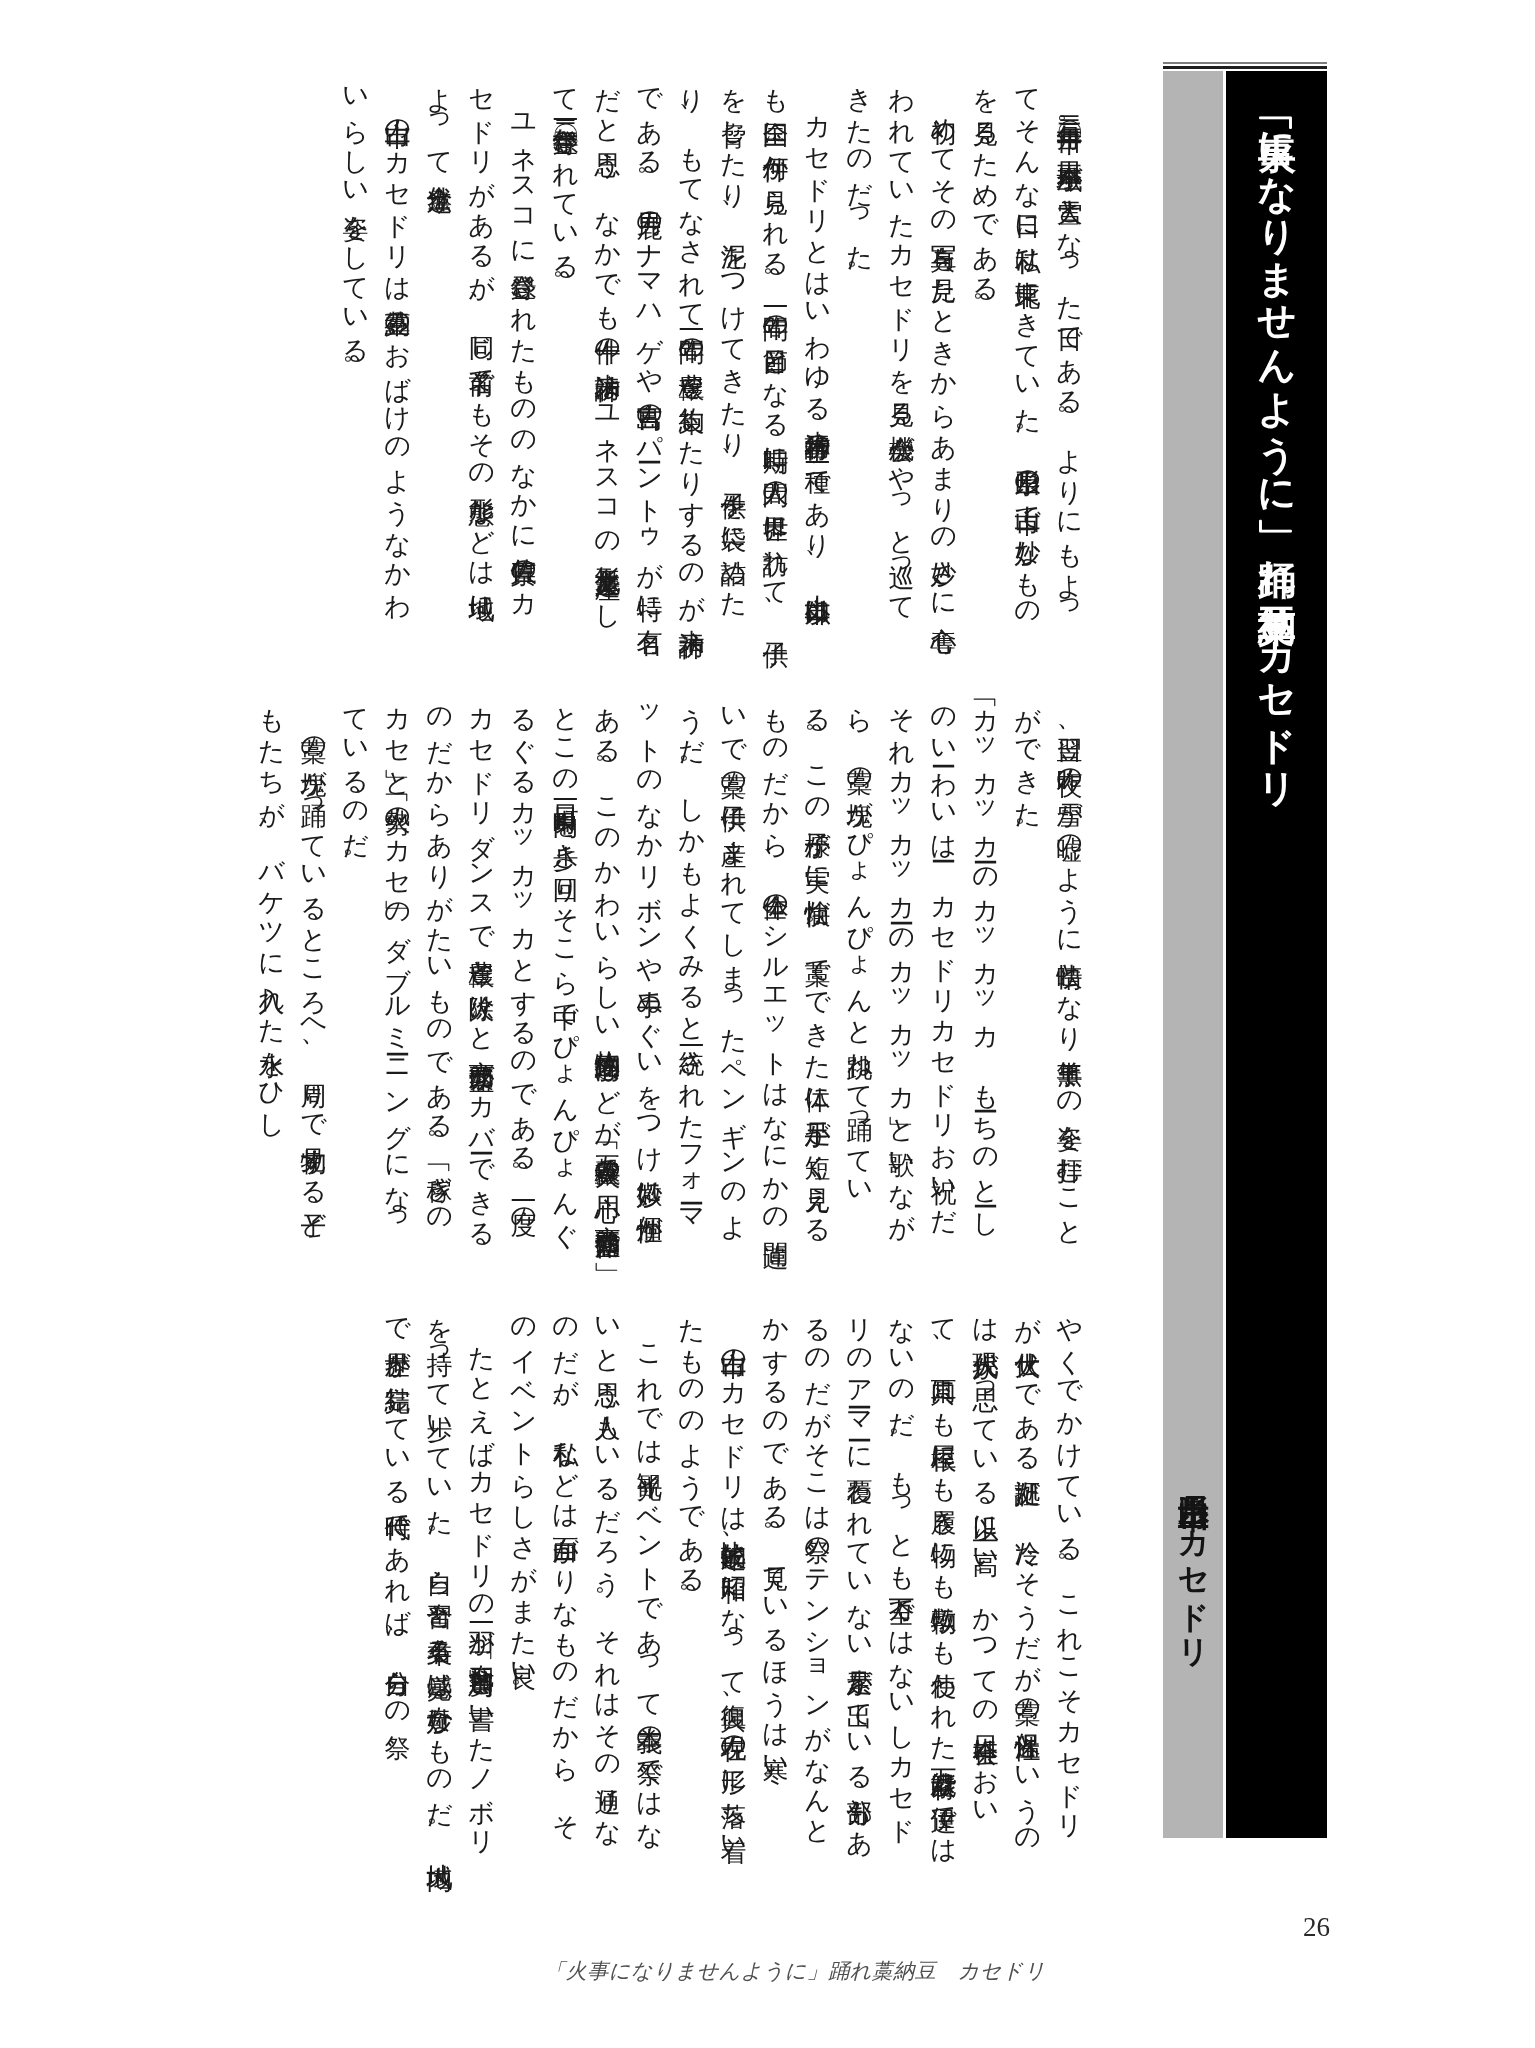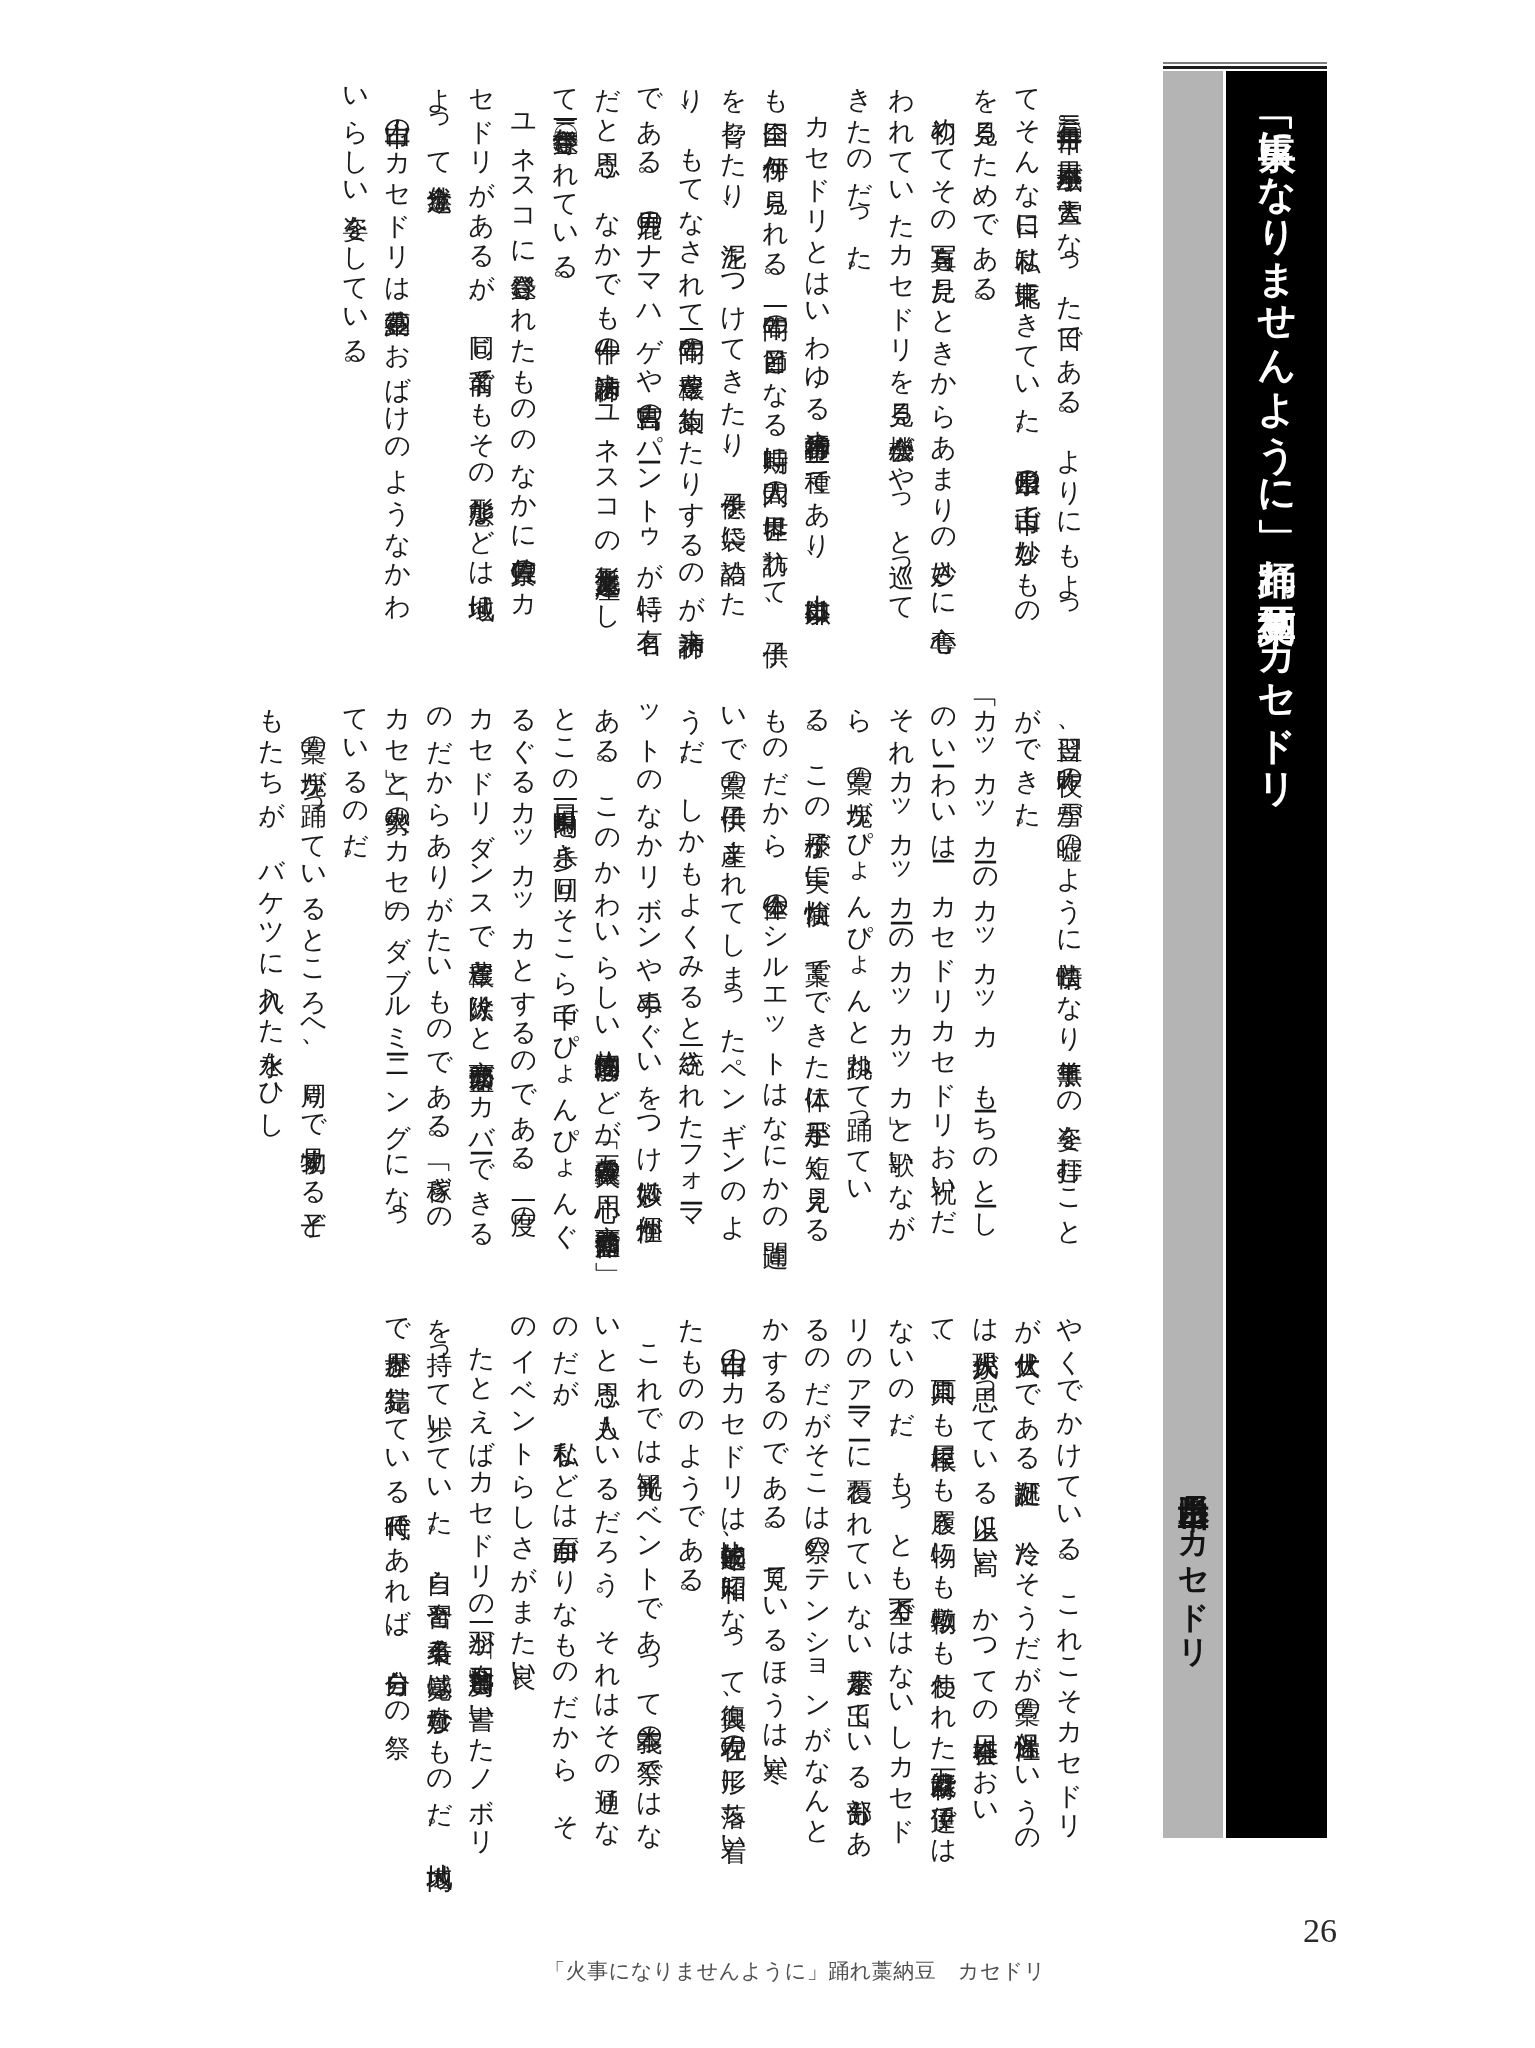--- a/index.html
+++ b/index.html
@@ -54,25 +54,25 @@
   .band p { margin: 0; padding: 0; }
   .band-1 { top: 70px; }
   .band-2 { top: 690px; }
   .band-3 { top: 1300px; }
   .footer {
     position: absolute; top: 1957px; left: 0;
     width: 1535px; text-align: center;
   }
   .footer-title {
     font-size: 21px; color: #4f4f4f; letter-spacing: 0.5px;
-    padding-left: 55px; white-space: nowrap;
+    padding-left: 55px; white-space: nowrap; font-style: italic;
   }
   .page-number {
     position: absolute; left: 1303px; top: 1912px;
-    font-size: 34px; color: #2a2a2a;
+    font-size: 27px; color: #2a2a2a;
   }
 </style>
 </head>
 <body>
 
 <div class="page">
 
   <div class="rule-thin"></div>
   <div class="rule-thick"></div>
 

